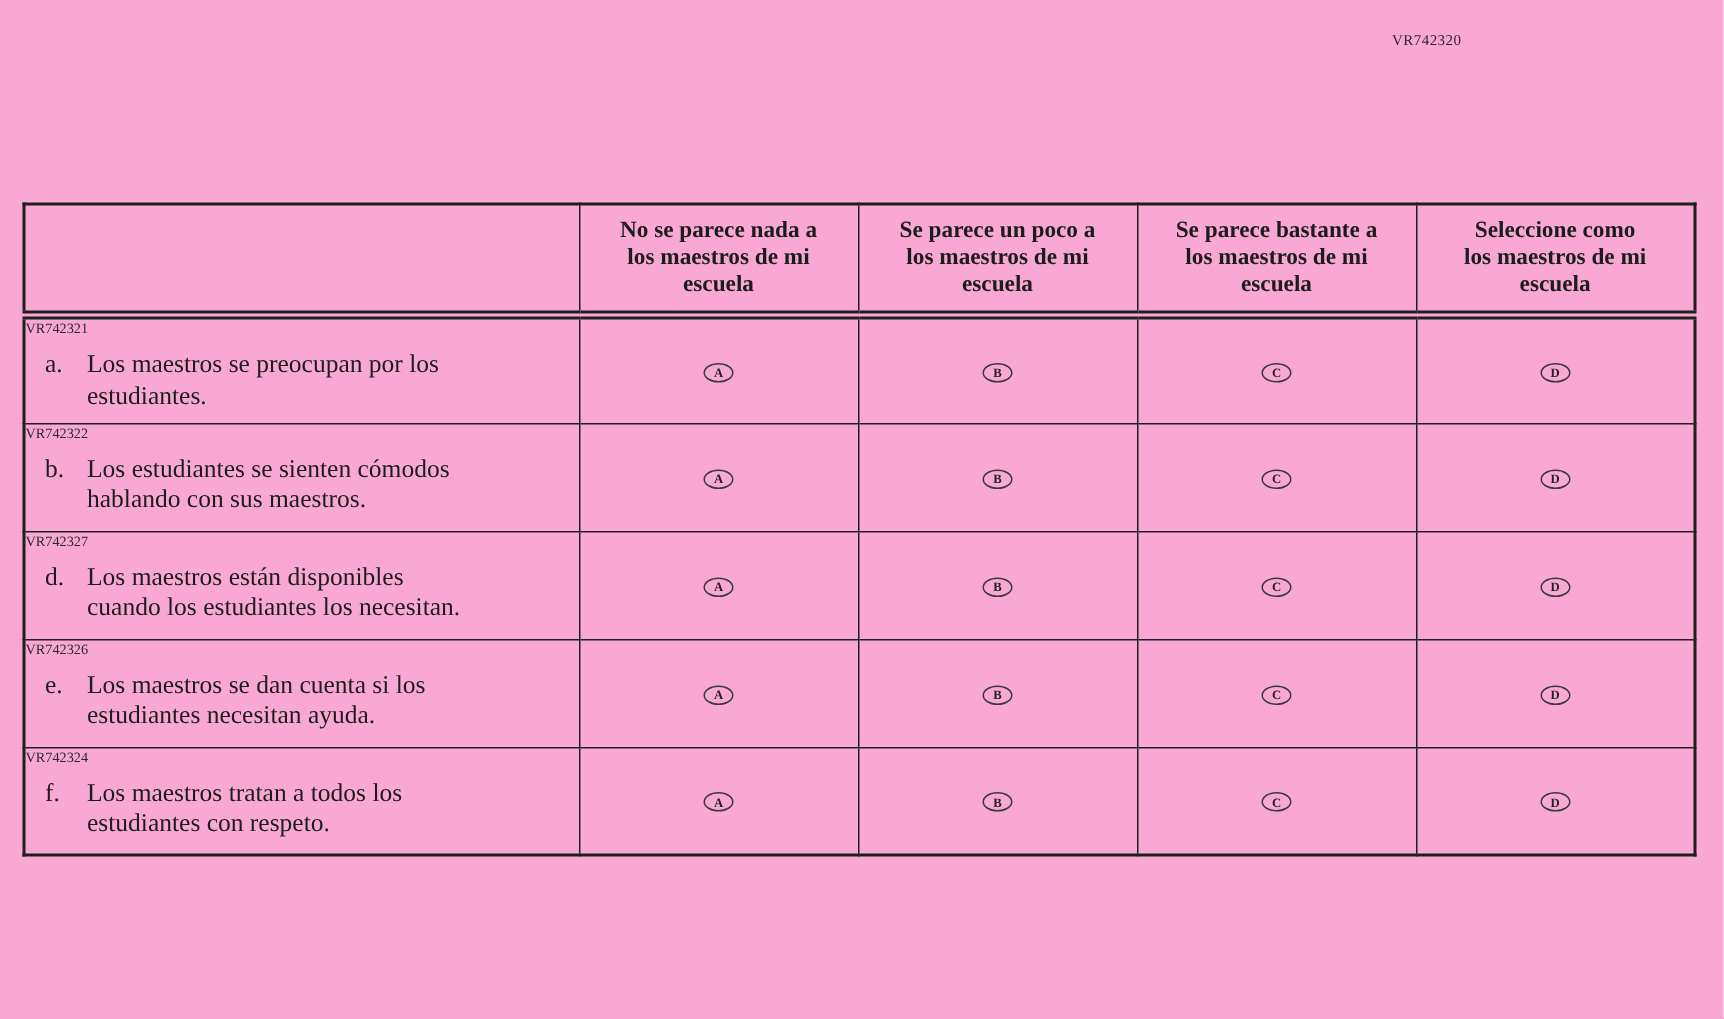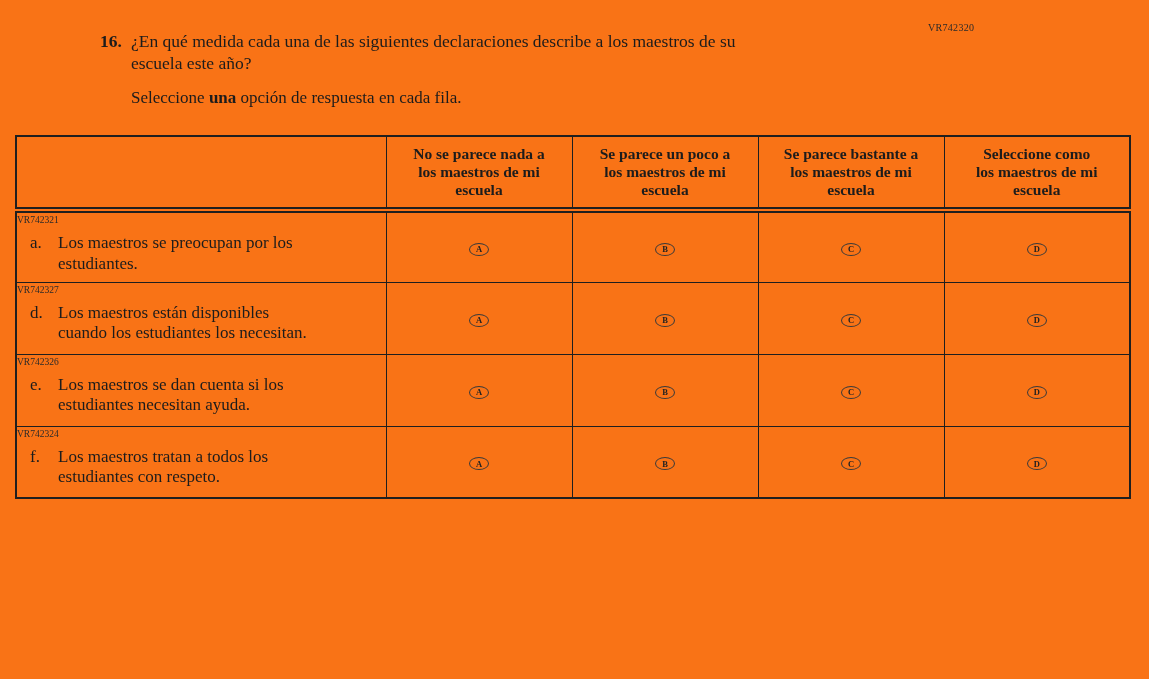--- a/index.html
+++ b/index.html
@@ -6,21 +6,21 @@
     margin: 0;
     padding: 0;
     background: #ffffff;
     font-family: "Liberation Serif", "DejaVu Serif", serif;
     color: #1c1c1c;
   }
   .page {
     position: relative;
     width: 1149px;
     height: 679px;
-    background: #f97316;
+    background: #f9a8d4;
     overflow: hidden;
   }
   .page-code {
     position: absolute;
     left: 928px;
     top: 22px;
     font-size: 10px;
     letter-spacing: 0.3px;
     color: #2a2a2a;
   }
@@ -118,28 +118,20 @@
     user-select: none;
   }
 </style>
 </head>
 <body>
 
 <div class="page">
 
   <div class="page-code">VR742320</div>
 
-  <div class="question-block">
-    <div class="question-line">
-      <span class="q-number">16.</span>
-      <span class="q-text">¿En qué medida cada una de las siguientes declaraciones describe a los maestros de su
-escuela este año?</span>
-    </div>
-    <div class="prompt"><span>Seleccione </span><span class="bold">una</span><span> opción de respuesta en cada fila.</span></div>
-  </div>
 
   <table class="matrix">
     <colgroup>
       <col class="stem-col">
         <col class="opt-col">
         <col class="opt-col">
         <col class="opt-col">
         <col class="opt-col">
     </colgroup>
     <thead>
@@ -169,20 +161,34 @@
 estudiantes.</span>
           </div>
         </td>
         <td class="option-cell"><span class="bubble">A</span></td>
         <td class="option-cell"><span class="bubble">B</span></td>
         <td class="option-cell"><span class="bubble">C</span></td>
         <td class="option-cell"><span class="bubble">D</span></td>
       </tr>
       <tr>
         <td class="stem-cell">
+          <div class="row-code">VR742322</div>
+          <div class="stmt">
+            <span class="stmt-letter">b.</span>
+            <span class="stmt-text">Los estudiantes se sienten cómodos
+hablando con sus maestros.</span>
+          </div>
+        </td>
+        <td class="option-cell"><span class="bubble">A</span></td>
+        <td class="option-cell"><span class="bubble">B</span></td>
+        <td class="option-cell"><span class="bubble">C</span></td>
+        <td class="option-cell"><span class="bubble">D</span></td>
+      </tr>
+      <tr>
+        <td class="stem-cell">
           <div class="row-code">VR742327</div>
           <div class="stmt">
             <span class="stmt-letter">d.</span>
             <span class="stmt-text">Los maestros están disponibles
 cuando los estudiantes los necesitan.</span>
           </div>
         </td>
         <td class="option-cell"><span class="bubble">A</span></td>
         <td class="option-cell"><span class="bubble">B</span></td>
         <td class="option-cell"><span class="bubble">C</span></td>

